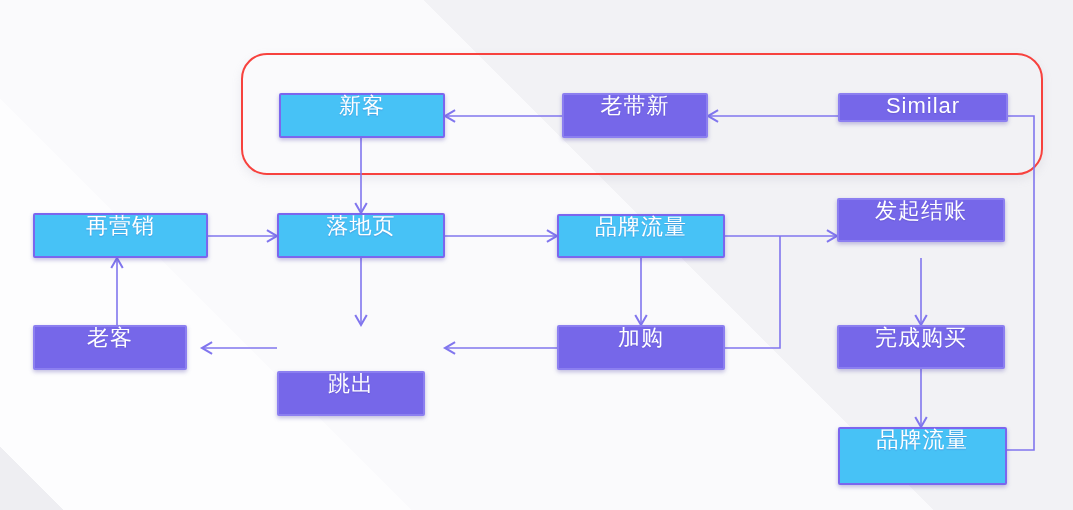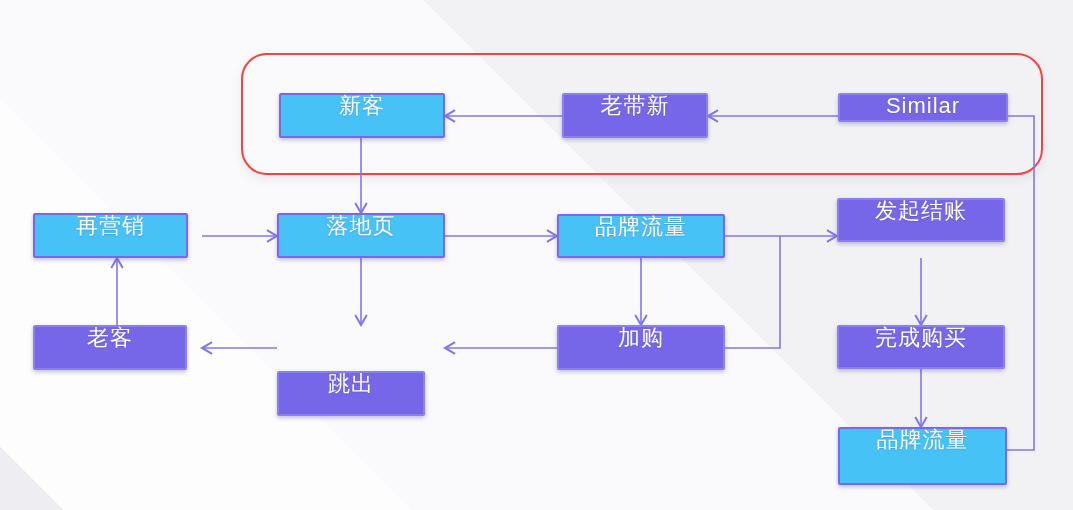--- a/index.html
+++ b/index.html
@@ -100,21 +100,21 @@
   <div id="node-layer">
       <div class="node blue" style="left: 279px; top: 93px; width: 166px; height: 45px;">
         <span class="node-label">新客</span>
       </div>
       <div class="node purple" style="left: 562px; top: 93px; width: 146px; height: 45px;">
         <span class="node-label">老带新</span>
       </div>
       <div class="node purple" style="left: 838px; top: 93px; width: 170px; height: 29px;">
         <span class="node-label">Similar</span>
       </div>
-      <div class="node blue" style="left: 33px; top: 213px; width: 155px; height: 45px;">
+      <div class="node blue" style="left: 33px; top: 213px; width: 175px; height: 45px;">
         <span class="node-label">再营销</span>
       </div>
       <div class="node blue" style="left: 277px; top: 213px; width: 168px; height: 45px;">
         <span class="node-label">落地页</span>
       </div>
       <div class="node blue" style="left: 557px; top: 214px; width: 168px; height: 44px;">
         <span class="node-label">品牌流量</span>
       </div>
       <div class="node purple" style="left: 837px; top: 198px; width: 168px; height: 44px; font-family: Liberation Serif, serif;">
         <span class="node-label">发起结账</span>

